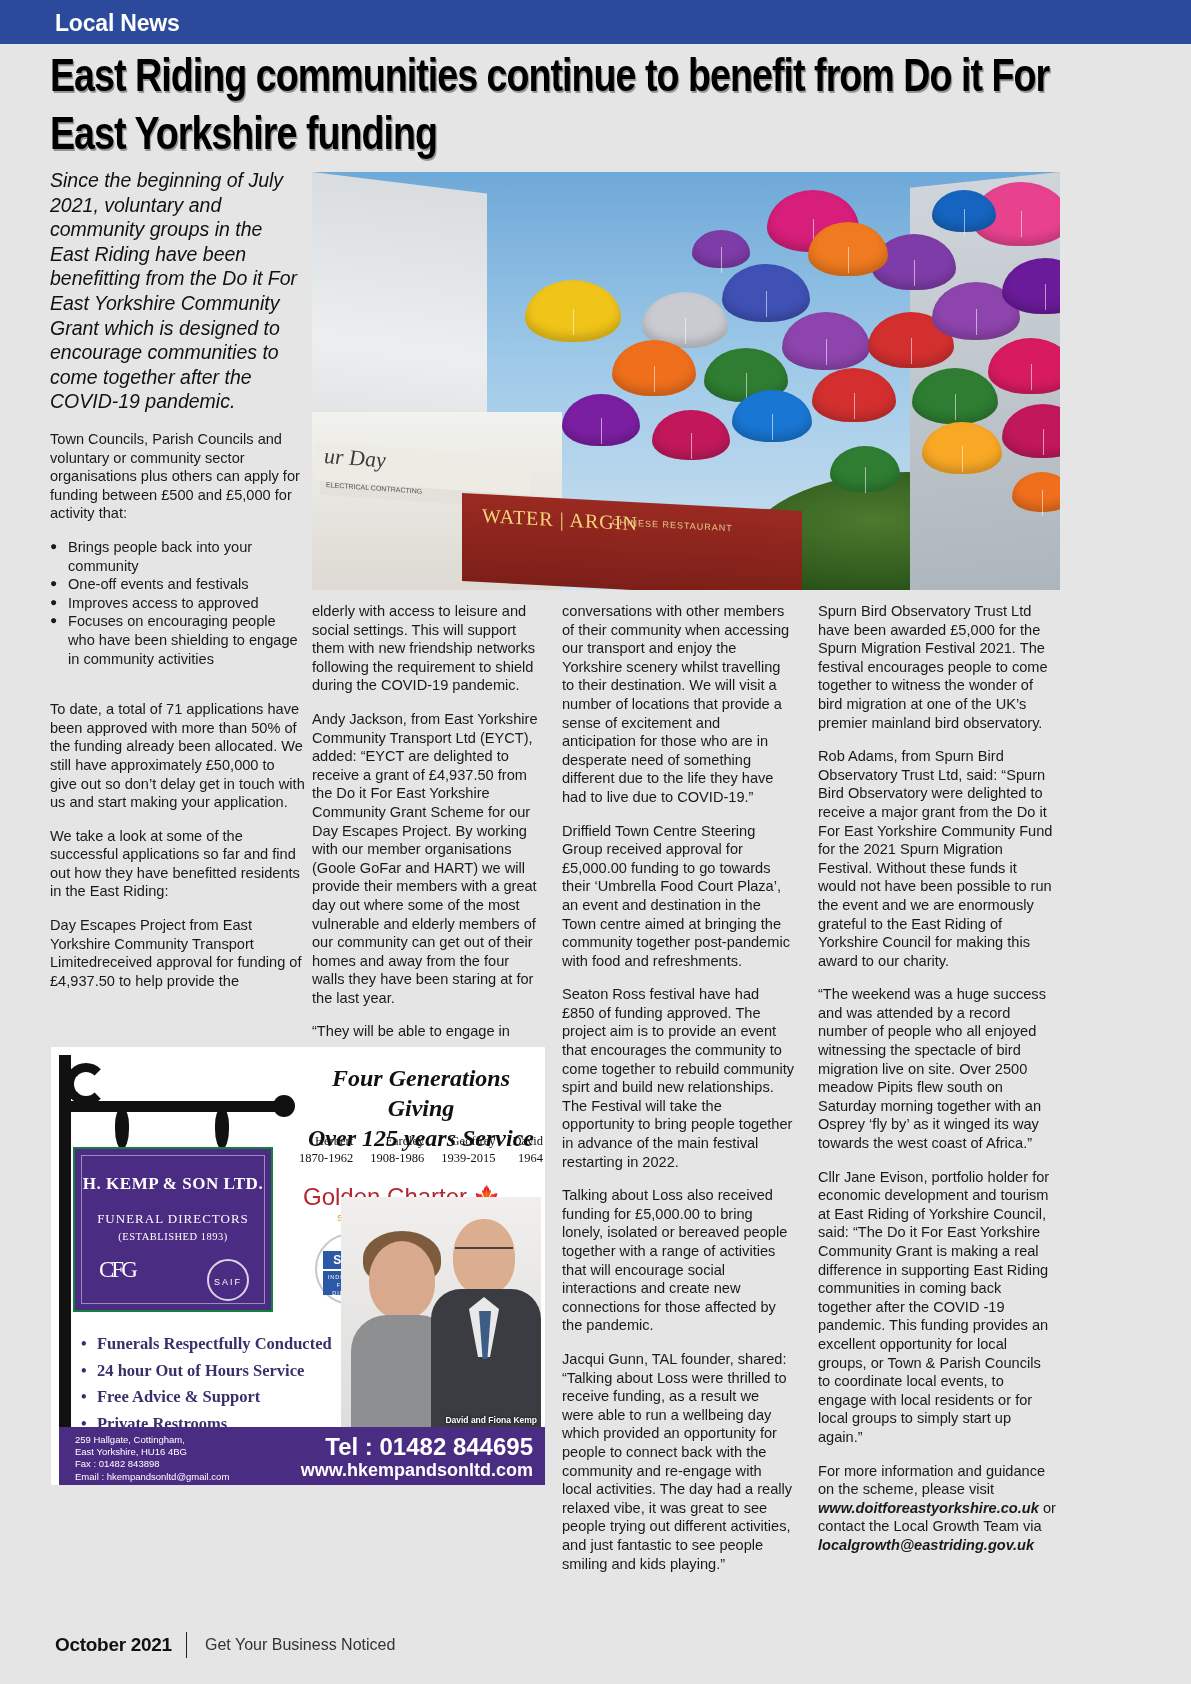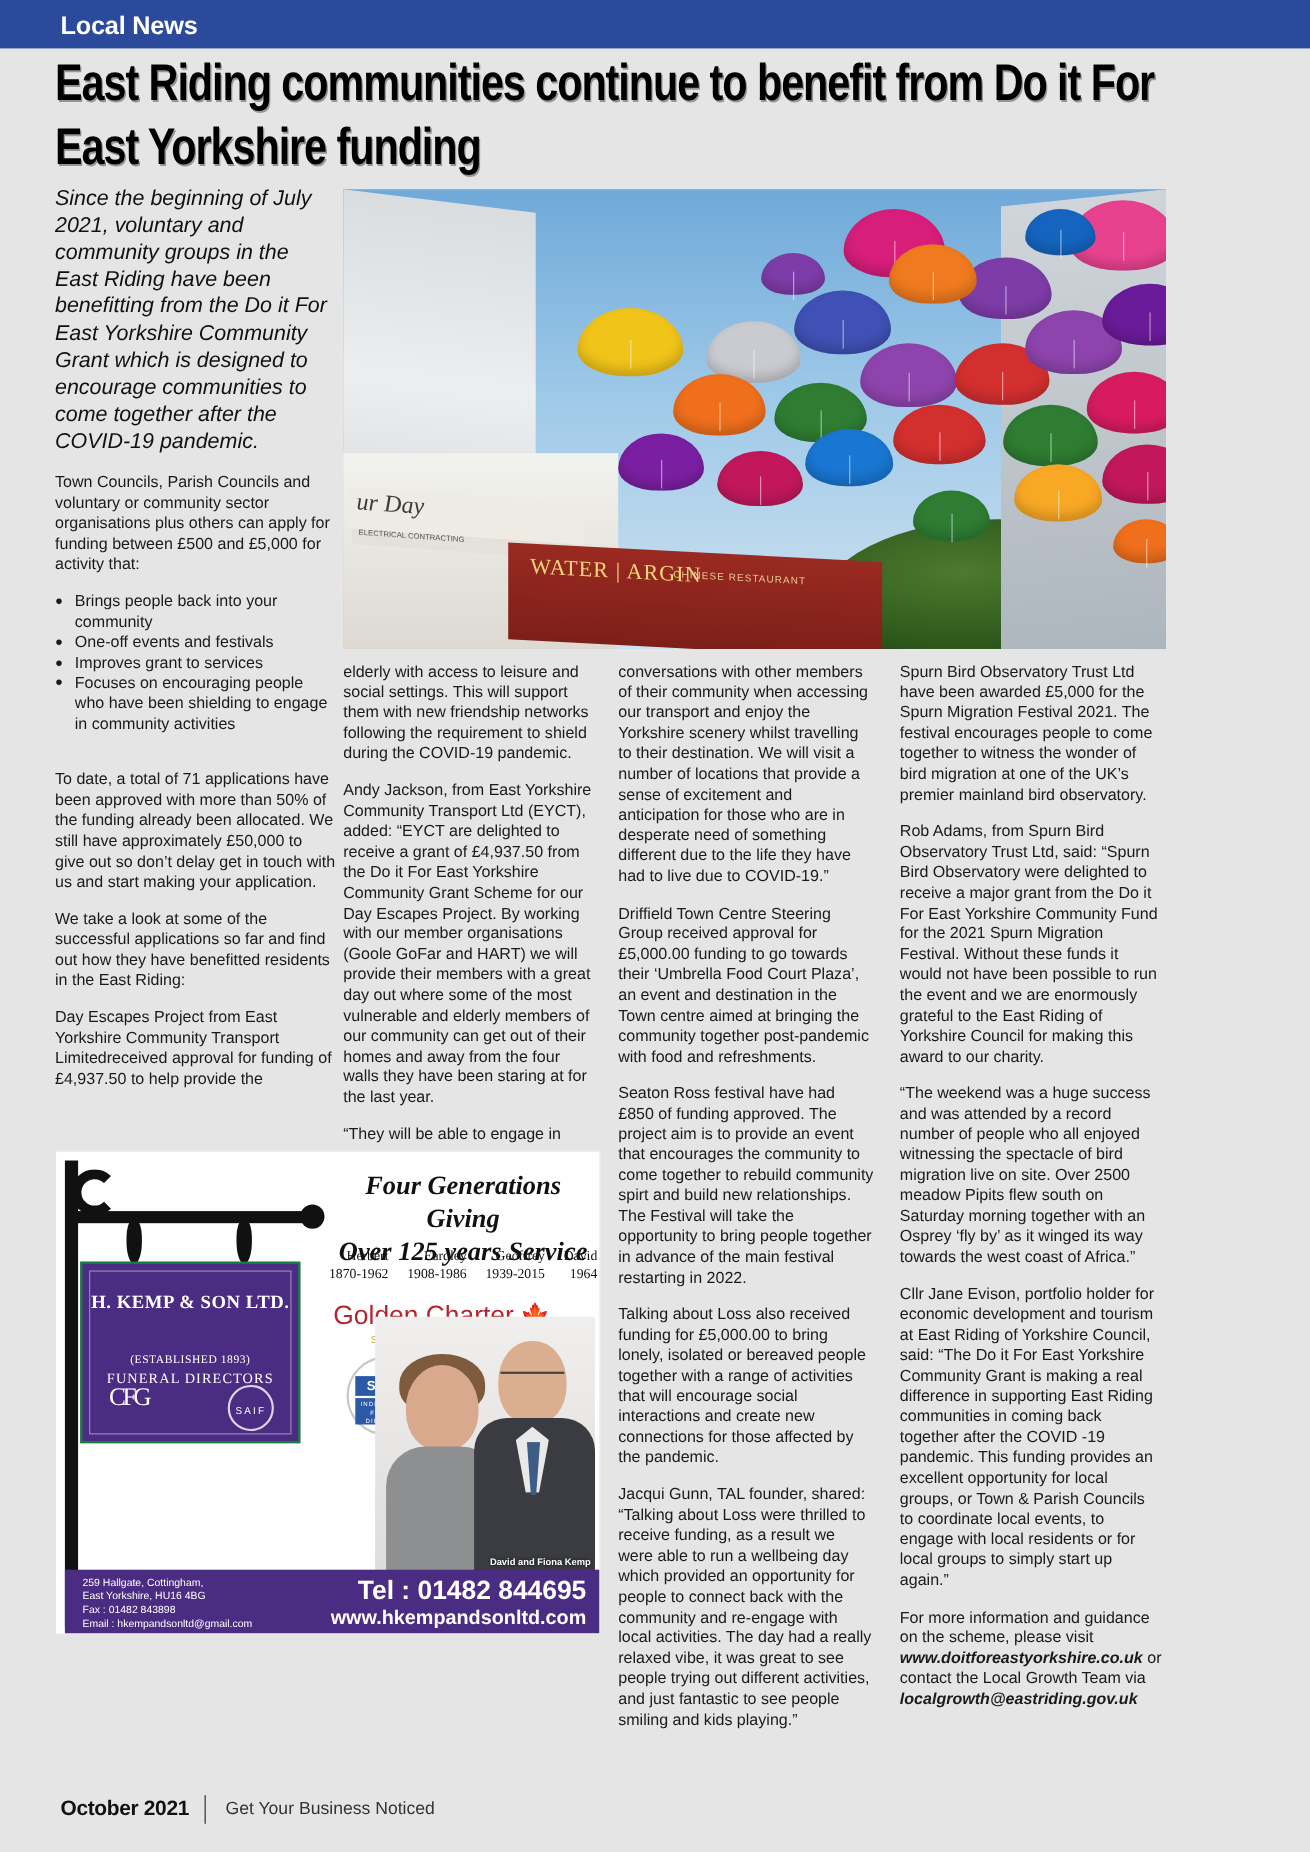--- a/index.html
+++ b/index.html
@@ -165,21 +165,21 @@
   .ad-sign .inner {
     position: absolute; inset: 6px; border: 1px solid rgba(255,255,255,0.45);
   }
   .ad-sign .co {
     position: absolute; left: 0; right: 0; top: 25px; text-align: center;
     color: #fff; font-family: "Liberation Serif", serif; font-size: 17px;
     font-weight: bold; letter-spacing: 0.5px;
   }
   .ad-sign .fd {
     position: absolute; left: 0; right: 0; top: 62px; text-align: center;
-    color: #fff; font-family: "Liberation Serif", serif; font-size: 13px; letter-spacing: 1px; margin-top: 34px;
+    color: #fff; font-family: "Liberation Serif", serif; font-size: 13px; letter-spacing: 1px;
   }
   .ad-sign .est {
     position: absolute; left: 0; right: 0; top: 82px; text-align: center;
     color: #fff; font-family: "Liberation Serif", serif; font-size: 10.5px; letter-spacing: 0.5px;
   }
   .ad-sign .cfg {
     position: absolute; left: 24px; top: 108px; color: #fff;
     font-family: "Liberation Serif", serif; font-size: 23px; letter-spacing:-3px;
   }
   .ad-sign .saif-sm {
@@ -370,21 +370,21 @@
 
     <div class="umb" style="left:700px;top:300px;width:60px;height:40px;background:#ef6f1c;"></div>
     <div class="umb" style="left:380px;top:58px;width:58px;height:38px;background:#7e3ca8;"></div>
   </div>
 
   <div class="col-left">
     <p>Town Councils, Parish Councils and voluntary or community sector organisations plus others can apply for funding between £500 and £5,000 for activity that:</p>
     <ul class="bullets">
       <li>Brings people back into your community</li>
       <li>One-off events and festivals</li>
-      <li>Improves grant to services</li>
+      <li>Improves access to approved</li>
       <li>Focuses on encouraging people who have been shielding to engage in community activities</li>
     </ul>
     <p class="bold">To date, a total of 71 applications have been approved with more than 50% of the funding already been allocated. We still have approximately £50,000 to give out so don’t delay get in touch with us and start making your application.</p>
     <p>We take a look at some of the successful applications so far and find out how they have benefitted residents in the East Riding:</p>
     <p>Day Escapes Project from East Yorkshire Community Transport Limitedreceived approval for funding of £4,937.50 to help provide the</p>
   </div>
 
   <div class="col-mid">
     <p>elderly with access to leisure and social settings. This will support them with new friendship networks following the requirement to shield during the COVID-19 pandemic.</p>
     <p>Andy Jackson, from East Yorkshire Community Transport Ltd (EYCT), added: “EYCT are delighted to receive a grant of £4,937.50 from the Do it For East Yorkshire Community Grant Scheme for our Day Escapes Project. By working with our member organisations (Goole GoFar and HART) we will provide their members with a great day out where some of the most vulnerable and elderly members of our community can get out of their homes and away from the four walls they have been staring at for the last year.</p>
@@ -467,20 +467,28 @@
       <div class="p2">
         <div class="head"></div>
         <div class="glasses"></div>
         <div class="body"></div>
         <div class="shirt"></div>
         <div class="tie"></div>
       </div>
       <div class="cap">David and Fiona Kemp</div>
     </div>
 
+    <ul class="ad-bullets">
+      <li>Funerals Respectfully Conducted</li>
+      <li>24 hour Out of Hours Service</li>
+      <li>Free Advice &amp; Support</li>
+      <li>Private Restrooms</li>
+      <li>Prepaid Funeral Plans Available</li>
+      <li>Finance Options Available</li>
+    </ul>
 
     <div class="ad-footer">
       <div class="addr" style="white-space:pre-line">259 Hallgate, Cottingham,
 East Yorkshire, HU16 4BG
 Fax : 01482 843898
 Email : hkempandsonltd@gmail.com</div>
       <div class="tel">Tel : 01482 844695</div>
       <div class="web">www.hkempandsonltd.com</div>
     </div>
   </div>

